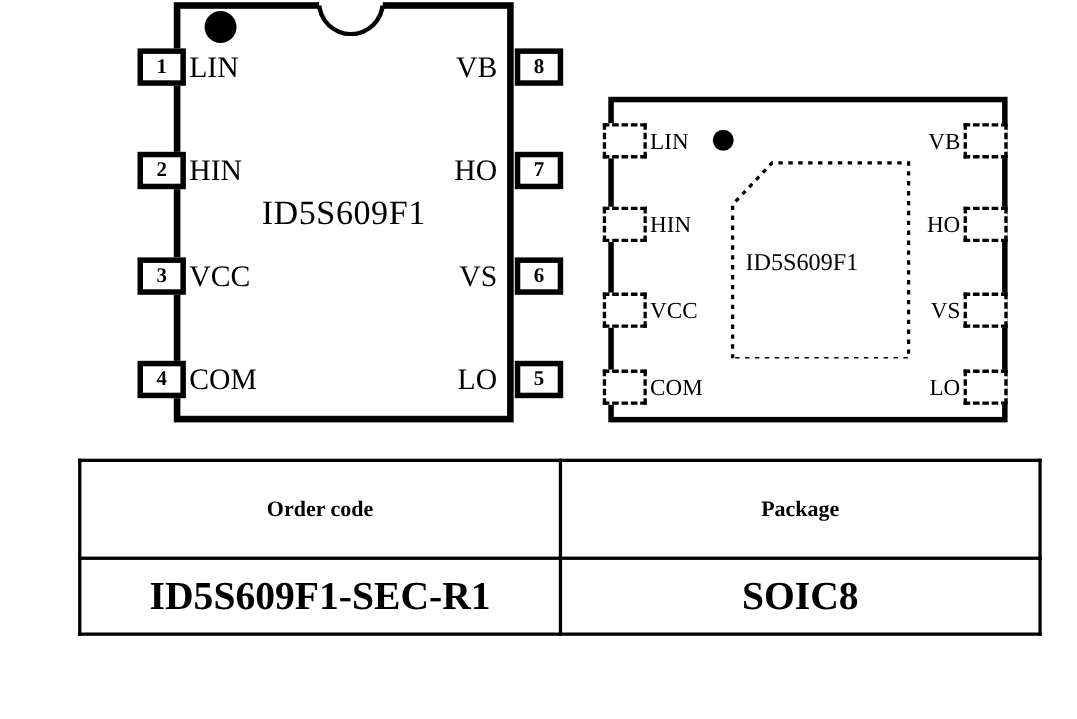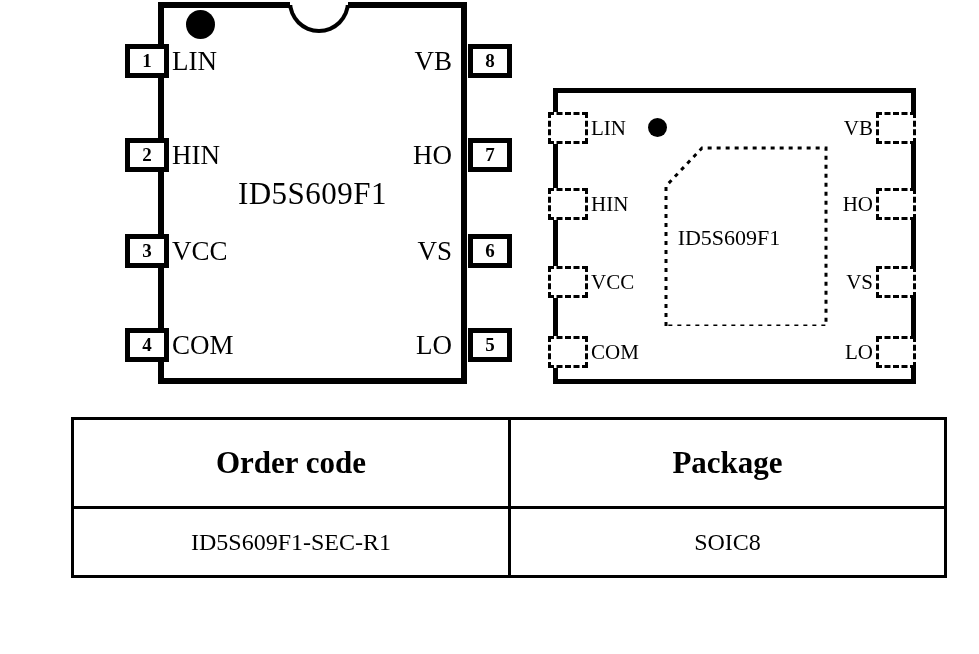--- a/index.html
+++ b/index.html
@@ -158,28 +158,28 @@
     table-layout: fixed;
   }
   #order-table td, #order-table th {
     border: 3px solid #000;
     text-align: center;
     padding: 0;
     background: #fff;
   }
   #order-table th {
     height: 86px;
-    font-size: 31px;
+    font-size: 20px;
     font-weight: bold;
     border-radius: 13px;
   }
   #order-table td {
     height: 66px;
-    font-size: 24px;
-    font-weight: normal;
+    font-size: 36px;
+    font-weight: bold;
   }
   .col-order   { width: 434px; }
   .col-package { width: 433px; }
 </style>
 </head>
 <body>
 
 <div id="root">
 
   <div id="soic-package">

